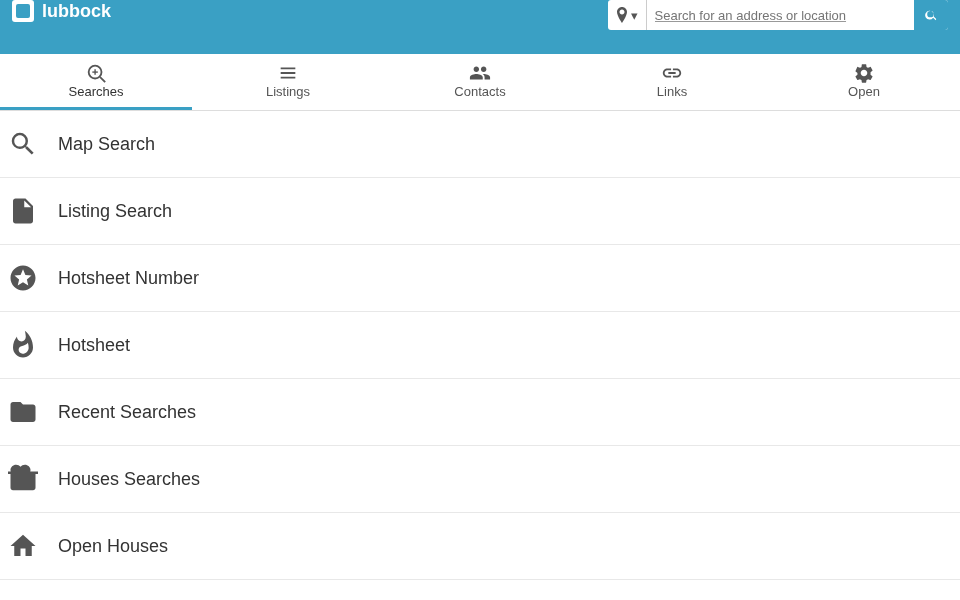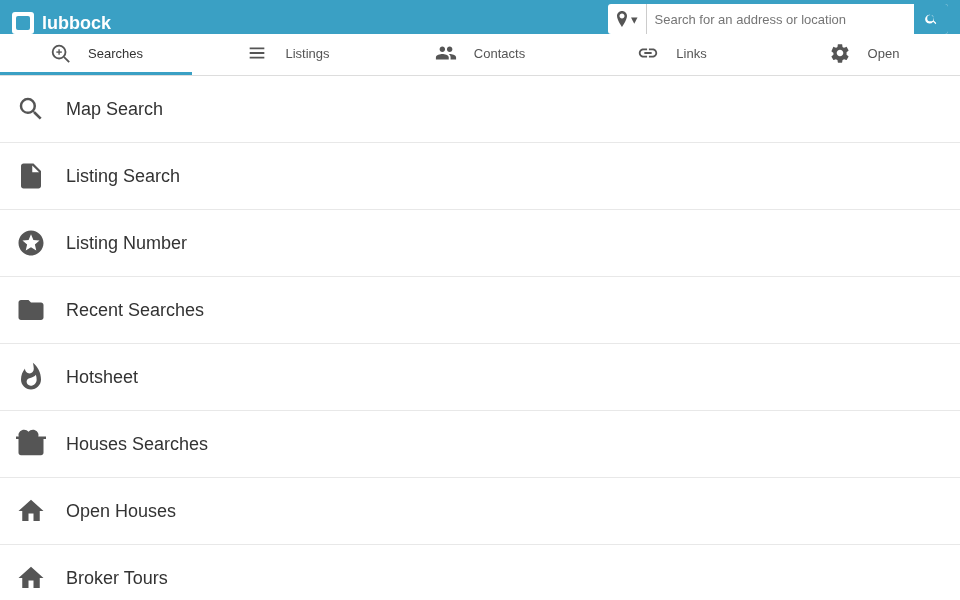--- a/index.html
+++ b/index.html
@@ -1,23 +1,23 @@
 <!DOCTYPE html>
 <html><head>
   <meta charset="utf-8">
   <style>
     * { margin: 0; padding: 0; box-sizing: border-box; }
     body { font-family: Arial, sans-serif; background: #fff; width: 960px; height: 600px; overflow: hidden; }
 
     
     #header {
       background-color: #3aa0c4;
-      height: 34px;
-      display: flex;
-      align-items: flex-end;
+      height: 54px;
+      display: flex;
+      align-items: flex-start;
       padding: 0 12px;
       justify-content: space-between;
     }
     #logo-area {
       display: flex;
       align-items: center;
       gap: 8px;
       color: #fff;
       font-size: 18px;
       font-weight: bold;
@@ -53,20 +53,21 @@
       cursor: pointer;
       height: 100%;
     }
     #search-input {
       border: none;
       outline: none;
       flex: 1;
       padding: 0 8px;
       font-size: 13px;
       color: #999;
+      text-decoration: underline;
     }
     #search-button {
       background: #3aa0c4;
       border: none;
       color: #fff;
       padding: 0 10px;
       height: 100%;
       cursor: pointer;
       display: flex;
       align-items: center;
@@ -75,28 +76,28 @@
 
     
     #nav-tabs {
       display: flex;
       border-bottom: 1px solid #ddd;
       background: #fff;
     }
     .nav-tab {
       flex: 1;
       display: flex;
-      flex-direction: row;
+      flex-direction: column;
       align-items: center;
       justify-content: center;
       padding: 8px 4px;
       cursor: pointer;
       font-size: 13px;
       color: #555;
-      gap: 17px;
+      gap: 0;
       border-bottom: 3px solid transparent;
     }
     .nav-tab.active {
       border-bottom: 3px solid #3aa0c4;
       color: #333;
     }
     .nav-tab svg {
       width: 22px;
       height: 22px;
       fill: #555;
@@ -105,21 +106,21 @@
       fill: #333;
     }
 
     
     #menu-list {
       list-style: none;
     }
     .menu-item {
       display: flex;
       align-items: center;
-      padding: 18px 16px;
+      padding: 18px 8px;
       border-bottom: 1px solid #e8e8e8;
       cursor: pointer;
       font-size: 18px;
       color: #333;
       gap: 20px;
     }
     .menu-item svg {
       width: 30px;
       height: 30px;
       fill: #555;
@@ -215,40 +216,40 @@
       <path d="M0 0h24v24H0z" fill="none"></path>
     </svg>
     <span class="menu-item-label">Listing Search</span>
   </li>
 
   <li class="menu-item">
     <svg viewBox="0 0 24 24">
       <path d="M11.99 2C6.47 2 2 6.48 2 12s4.47 10 9.99 10C17.52 22 22 17.52 22 12S17.52 2 11.99 2zm4.24 16L12 15.45 7.77 18l1.12-4.81-3.73-3.23 4.92-.42L12 5l1.92 4.53 4.92.42-3.73 3.23L16.23 18z"></path>
       <path d="M0 0h24v24H0z" fill="none"></path>
     </svg>
-    <span class="menu-item-label">Listing Number</span>
+    <span class="menu-item-label">Hotsheet Number</span>
+  </li>
+
+  <li class="menu-item">
+    <svg viewBox="0 0 24 24">
+      <path d="M13.5 0.67s.74 2.65.74 4.8c0 2.06-1.35 3.73-3.41 3.73-2.07 0-3.63-1.67-3.63-3.73l.03-.36C5.21 7.51 4 10.62 4 14c0 4.42 3.58 8 8 8s8-3.58 8-8C20 8.61 17.41 3.8 13.5.67zM11.71 19c-1.78 0-3.22-1.4-3.22-3.14 0-1.62 1.05-2.76 2.81-3.12 1.77-.36 3.6-1.21 4.62-2.58.39 1.29.59 2.65.59 4.04 0 2.65-2.15 4.8-4.8 4.8z"></path>
+      <path d="M0 0h24v24H0z" fill="none"></path>
+    </svg>
+    <span class="menu-item-label">Hotsheet</span>
   </li>
 
   <li class="menu-item">
     <svg viewBox="0 0 24 24">
       <path d="M10 4H4c-1.1 0-1.99.9-1.99 2L2 18c0 1.1.9 2 2 2h16c1.1 0 2-.9 2-2V8c0-1.1-.9-2-2-2h-8l-2-2z"></path>
     </svg>
     <span class="menu-item-label">Recent Searches</span>
   </li>
 
   <li class="menu-item">
     <svg viewBox="0 0 24 24">
-      <path d="M13.5 0.67s.74 2.65.74 4.8c0 2.06-1.35 3.73-3.41 3.73-2.07 0-3.63-1.67-3.63-3.73l.03-.36C5.21 7.51 4 10.62 4 14c0 4.42 3.58 8 8 8s8-3.58 8-8C20 8.61 17.41 3.8 13.5.67zM11.71 19c-1.78 0-3.22-1.4-3.22-3.14 0-1.62 1.05-2.76 2.81-3.12 1.77-.36 3.6-1.21 4.62-2.58.39 1.29.59 2.65.59 4.04 0 2.65-2.15 4.8-4.8 4.8z"></path>
-      <path d="M0 0h24v24H0z" fill="none"></path>
-    </svg>
-    <span class="menu-item-label">Hotsheet</span>
-  </li>
-
-  <li class="menu-item">
-    <svg viewBox="0 0 24 24">
       <path d="M20 6h-2.18c.07-.44.18-.86.18-1.3C18 2.55 15.96.5 13.5.5c-1.44 0-2.7.69-3.5 1.76C9.2 1.19 7.94.5 6.5.5 4.04.5 2 2.55 2 4.7c0 .44.11.86.18 1.3H0v2h2v11c0 1.1.9 2 2 2h16c1.1 0 2-.9 2-2V8h2V6h-4z"></path>
       <path d="M0 0h24v24H0z" fill="none"></path>
     </svg>
     <span class="menu-item-label">Houses Searches</span>
   </li>
 
   <li class="menu-item">
     <svg viewBox="0 0 24 24">
       <path d="M10 20v-6h4v6h5v-8h3L12 3 2 12h3v8z"></path>
       <path d="M0 0h24v24H0z" fill="none"></path>

